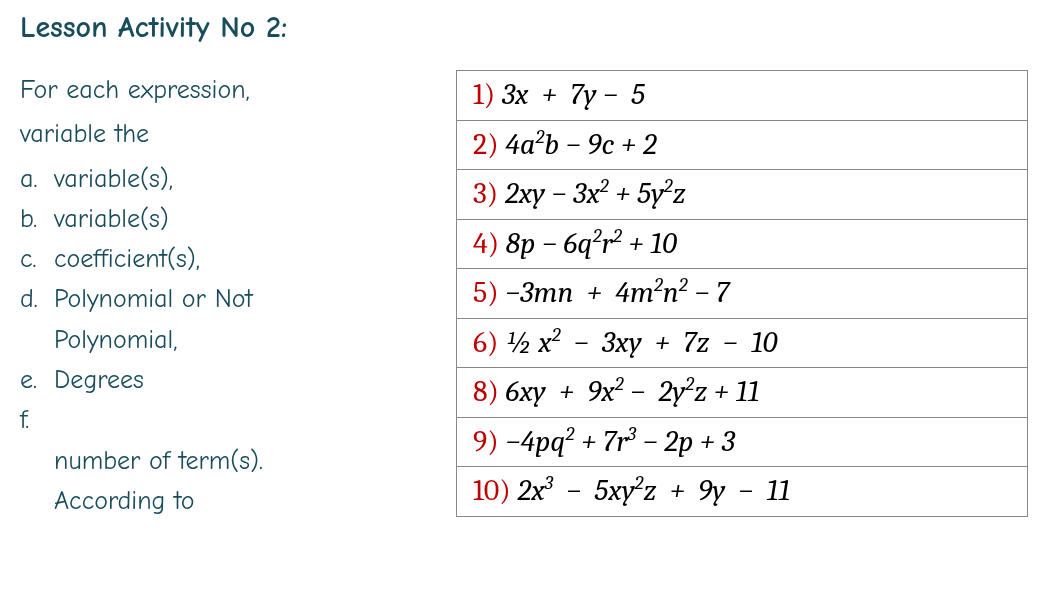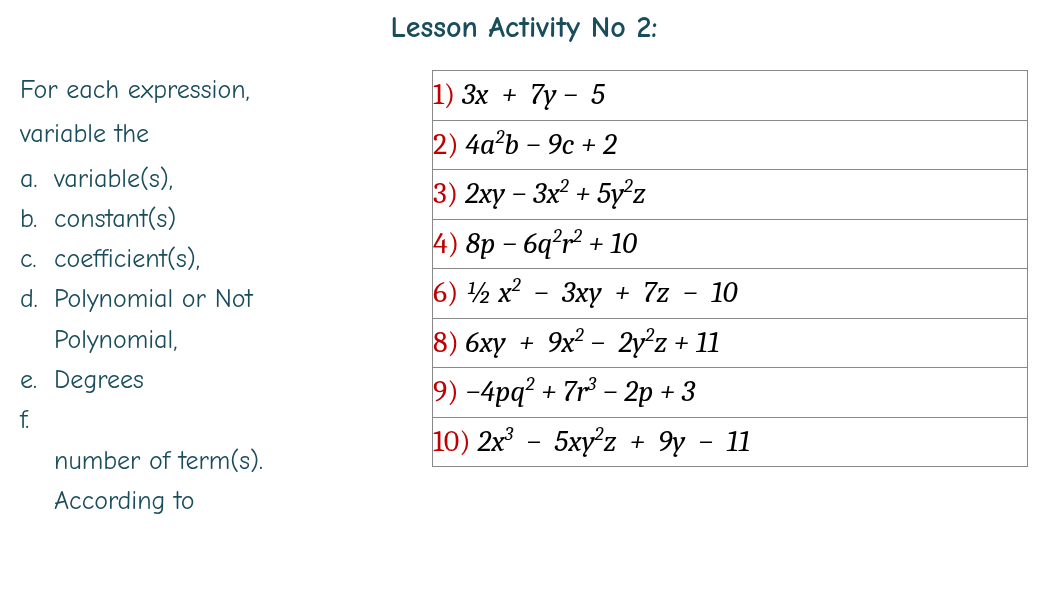--- a/index.html
+++ b/index.html
@@ -5,28 +5,27 @@
     body {
       margin: 0;
       padding: 10px 20px;
       font-family: 'Comic Sans MS', 'Comic Neue', cursive, sans-serif;
       color: #1a4d5c;
       width: 1048px;
       box-sizing: border-box;
     }
     .container {
       display: flex;
-      gap: 12px;
+      gap: 36px;
     }
     .title {
       font-size: 30px;
       font-weight: bold;
       margin-bottom: 25px;
       color: #1a4d5c;
-      text-align: center;
     }
     .left-col {
       flex: 0 0 400px;
     }
     .instructions {
       font-size: 26px;
       line-height: 1.55;
       color: #1a4d5c;
     }
     .instructions .lead {
@@ -41,21 +40,21 @@
     }
     .right-col {
       flex: 1;
     }
     table {
       border-collapse: collapse;
       width: 100%;
     }
     td {
       border: 1px solid #888;
-      padding: 4px 0;
+      padding: 4px 16px;
       font-family: 'Cambria', 'Times New Roman', serif;
       font-size: 30px;
       color: #000;
       line-height: 1.35;
     }
     .num {
       color: #c00000;
       font-family: 'Cambria', 'Times New Roman', serif;
     }
     .expr {
@@ -79,21 +78,21 @@
     <div class="instructions">
       <div class="lead">For each expression,</div>
       <div class="lead">variable the</div>
       <div id="items-host">
           <div class="item">
             <span class="letter">a.</span>
             <span>variable(s),</span>
           </div>
           <div class="item">
             <span class="letter">b.</span>
-            <span>constant(s)</span>
+            <span>variable(s)</span>
           </div>
           <div class="item">
             <span class="letter">c.</span>
             <span>coefficient(s),</span>
           </div>
           <div class="item">
             <span class="letter">d.</span>
             <span>Polynomial or Not</span>
           </div>
           <div class="item">
@@ -128,20 +127,23 @@
           <tr>
             <td><span class="num">2)</span><span class="expr"> 4<i>a</i><sup>2</sup><i>b</i> − 9<i>c</i> + 2</span></td>
           </tr>
           <tr>
             <td><span class="num">3)</span><span class="expr"> 2<i>xy</i> − 3<i>x</i><sup>2</sup> + 5<i>y</i><sup>2</sup><i>z</i></span></td>
           </tr>
           <tr>
             <td><span class="num">4)</span><span class="expr"> 8<i>p</i> − 6<i>q</i><sup>2</sup><i>r</i><sup>2</sup> + 10</span></td>
           </tr>
           <tr>
+            <td><span class="num">5)</span><span class="expr"> −3<i>mn</i> &nbsp;+&nbsp; 4<i>m</i><sup>2</sup><i>n</i><sup>2</sup> − 7</span></td>
+          </tr>
+          <tr>
             <td><span class="num">6)</span><span class="expr"> ½ <i>x</i><sup>2</sup> &nbsp;−&nbsp; 3<i>xy</i> &nbsp;+&nbsp; 7<i>z</i> &nbsp;−&nbsp; 10</span></td>
           </tr>
           <tr>
             <td><span class="num">8)</span><span class="expr"> 6<i>xy</i> &nbsp;+&nbsp; 9<i>x</i><sup>2</sup> −&nbsp; 2<i>y</i><sup>2</sup><i>z</i> + 11</span></td>
           </tr>
           <tr>
             <td><span class="num">9)</span><span class="expr"> −4<i>pq</i><sup>2</sup> + 7<i>r</i><sup>3</sup> − 2<i>p</i> + 3</span></td>
           </tr>
           <tr>
             <td><span class="num">10)</span><span class="expr"> 2<i>x</i><sup>3</sup> &nbsp;−&nbsp; 5<i>xy</i><sup>2</sup><i>z</i> &nbsp;+&nbsp; 9<i>y</i> &nbsp;−&nbsp; 11</span></td>

